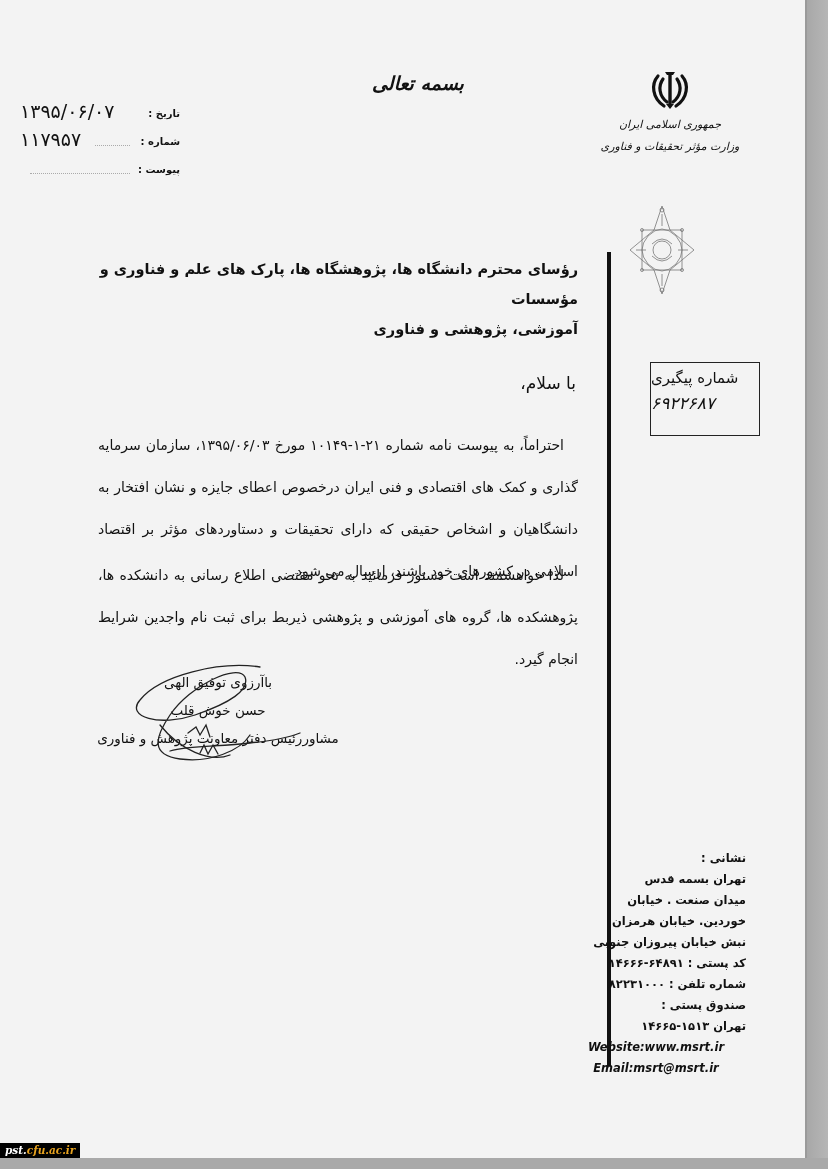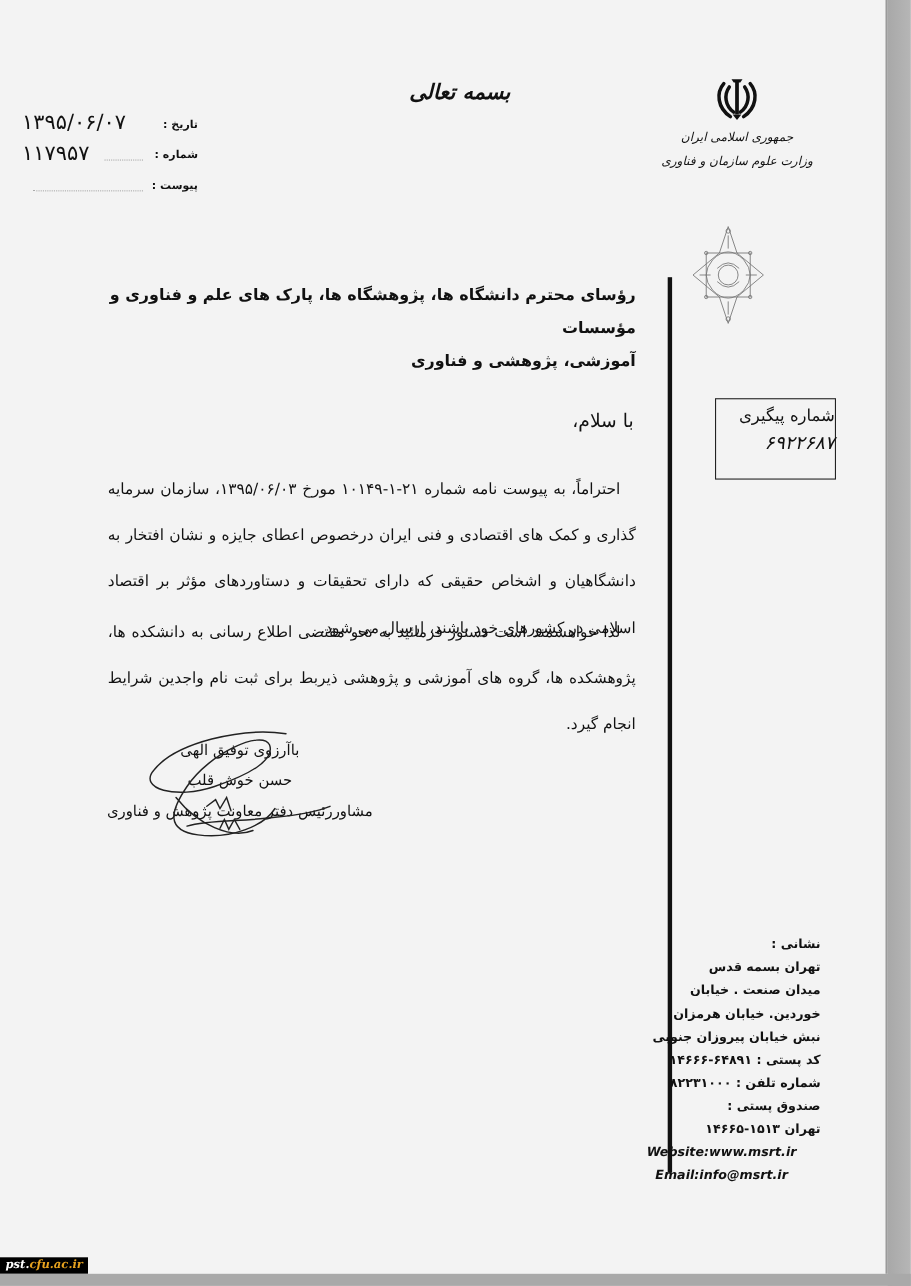--- a/index.html
+++ b/index.html
@@ -26,21 +26,21 @@
     .meta-label { position: absolute; right: 0; bottom: 3px; font-size: 10px; font-weight: bold; }
     .meta-value { position: absolute; left: 0; bottom: 0; font-size: 19px; letter-spacing: 1px; font-family: "DejaVu Sans", sans-serif; }
     .meta-dots { position: absolute; left: 30px; right: 50px; bottom: 4px; border-bottom: 1px dotted #aaa; }
 
     .emblem { left: 648px; top: 68px; width: 44px; height: 44px; }
     .ministry { left: 595px; top: 114px; width: 150px; text-align: center; font-family: "DejaVu Serif", serif; font-style: italic; font-size: 11px; line-height: 22px; }
 
     .ornament { left: 622px; top: 200px; width: 80px; height: 100px; }
     .vline { left: 607px; top: 252px; width: 4px; height: 814px; background: #111; }
 
-    .tracking-box { left: 650px; top: 362px; width: 108px; height: 72px; border: 1.5px solid #222; text-align: right; }
+    .tracking-box { left: 650px; top: 362px; width: 108px; height: 72px; border: 1.5px solid #222; text-align: left; }
     .tracking-label { font-size: 15px; margin-top: 6px; display: block; }
     .tracking-value { font-size: 17px; letter-spacing: 1px; display: block; margin-top: 6px; font-style: italic; }
 
     
     .recipient { right: 228px; top: 254px; width: 500px; font-size: 14.5px; font-weight: bold; line-height: 30px; text-align: right; }
     .salutation { right: 230px; top: 373px; font-size: 17px; }
     .para { right: 228px; width: 480px; font-size: 14px; line-height: 42px; text-align: justify; text-align-last: right; }
     .p1 { top: 424px; }
     .p2 { top: 554px; }
     .para .indent { display: inline-block; width: 14px; }
@@ -85,21 +85,21 @@
       <path d="M15 11 C10 18, 11 28, 19 34"></path>
       <path d="M29 11 C34 18, 33 28, 25 34"></path>
     </g>
     <rect x="20.3" y="6" width="3.4" height="30" fill="#111"></rect>
     <path d="M17 4 L27 4 L25 7 L19 7 Z" fill="#111"></path>
     <path d="M18 36 L26 36 L22 41 Z" fill="#111"></path>
   </svg>
 
   <div class="abs ministry rtl">
     <div>جمهوری اسلامی ایران</div>
-    <div>وزارت علوم سازمان و فناوری</div>
+    <div>وزارت مؤثر تحقیقات و فناوری</div>
   </div>
 
   <svg class="abs ornament" viewBox="0 0 80 100">
     <g fill="none" stroke="#777" stroke-width="0.8">
       <path d="M40 6 L48 30 L72 50 L48 70 L40 94 L32 70 L8 50 L32 30 Z"></path>
       <rect x="20" y="30" width="40" height="40"></rect>
       <path d="M26 36 Q40 22 54 36 Q66 50 54 64 Q40 78 26 64 Q14 50 26 36 Z"></path>
       <circle cx="40" cy="50" r="9"></circle>
       <path d="M30 44 Q40 34 50 44 M30 56 Q40 66 50 56"></path>
       <path d="M40 14 L40 26 M40 74 L40 86 M14 50 L24 50 M56 50 L66 50"></path>
@@ -148,21 +148,21 @@
     <div>نشانی :</div>
     <div>تهران بسمه قدس</div>
     <div>میدان صنعت . خیابان</div>
     <div>خوردین. خیابان هرمزان</div>
     <div>نبش خیابان پیروزان جنوبی</div>
     <div>کد پستی : ۶۴۸۹۱-۱۴۶۶۶</div>
     <div>شماره تلفن : ۸۲۲۳۱۰۰۰</div>
     <div>صندوق پستی :</div>
     <div>تهران ۱۵۱۳-۱۴۶۶۵</div>
     <div class="ltr">Website:www.msrt.ir</div>
-    <div class="ltr">Email:info@msrt.ir</div>
+    <div class="ltr">Email:msrt@msrt.ir</div>
   </div>
 
   <div class="abs watermark"><span>pst.</span><span class="hl">cfu.ac.ir</span></div>
 </div>
 
 <div class="edge-line"></div>
 <div class="edge-shadow"></div>
 <div class="bottom-shadow"></div>
 
 </body></html>

